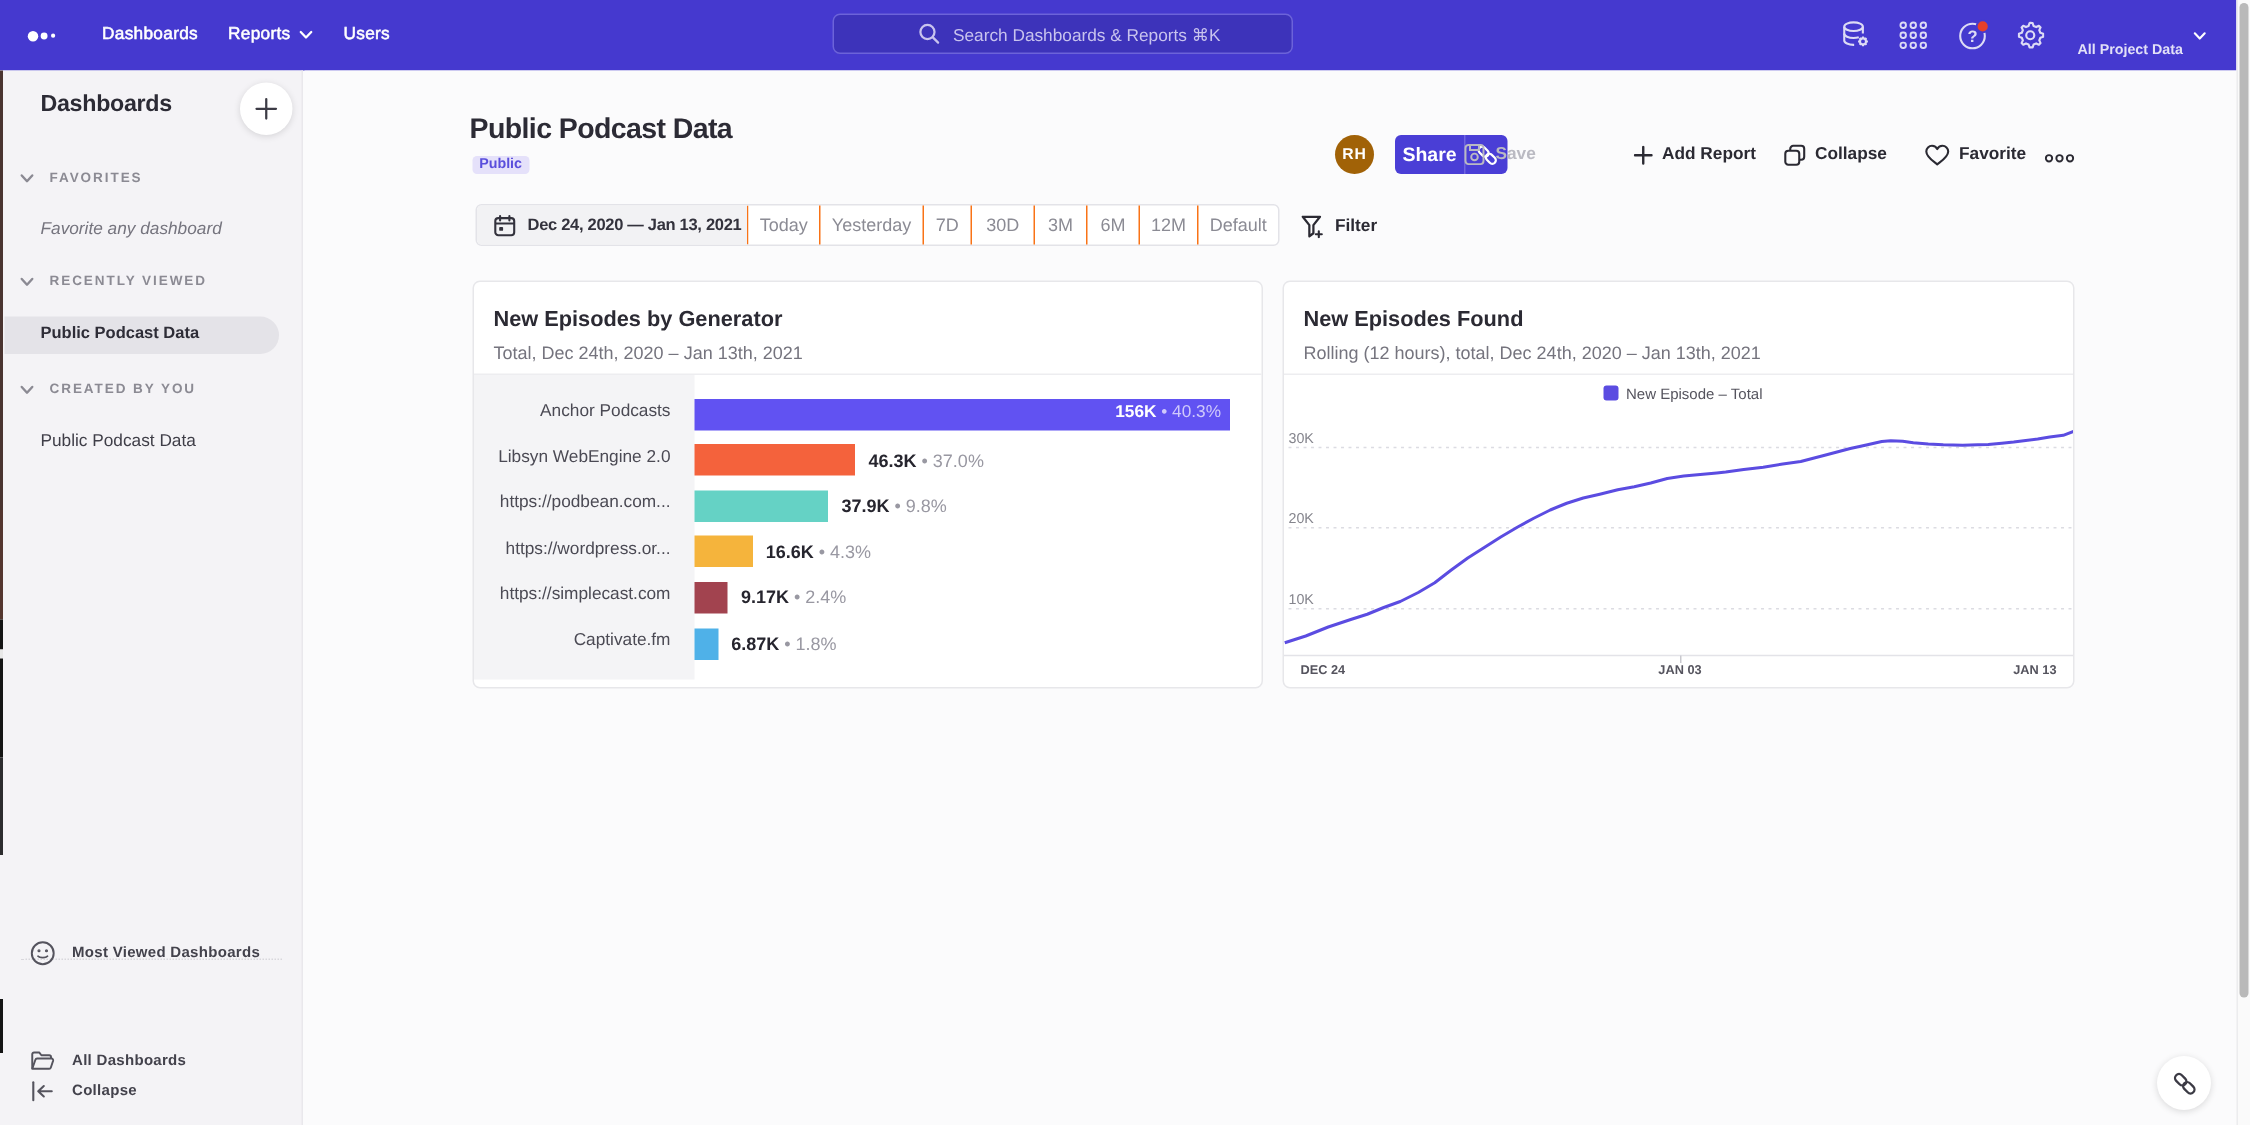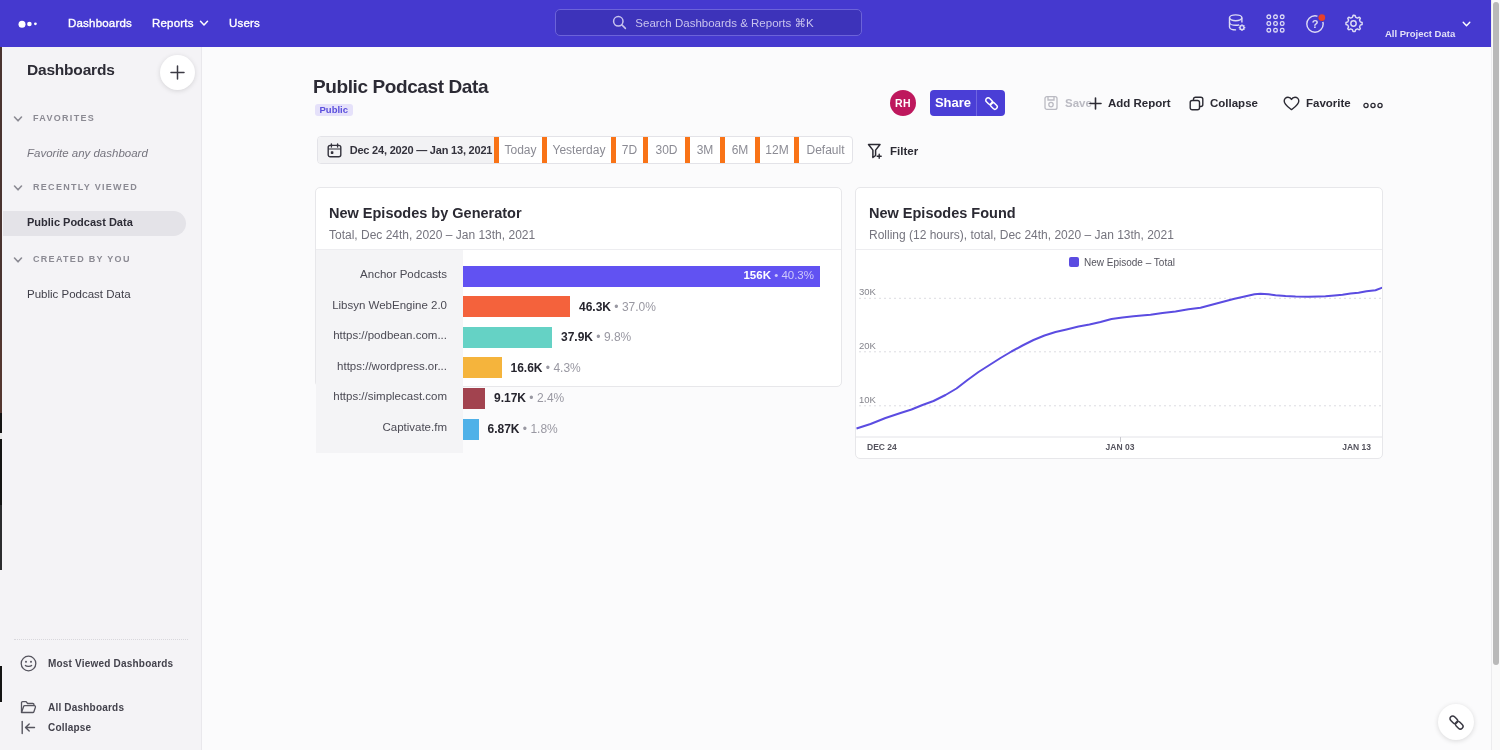--- a/index.html
+++ b/index.html
@@ -17,21 +17,21 @@
 #selpill { position:absolute; left:3px; top:164px; width:183px; height:25px; background:#e4e3e8; border-radius:0 13px 13px 0; }
 .footitem { position:absolute; left:20px; display:flex; align-items:center; gap:11px; color:#43424c; font-size:10px; font-weight:bold; letter-spacing:.2px; }
 
 #main { position:absolute; left:203px; top:47px; width:1288px; height:703px; background:#fbfbfc; }
 h1.title { position:absolute; left:110px; top:29px; font-size:19px; color:#2c2b35; letter-spacing:-0.4px; }
 #chip { position:absolute; left:112px; top:57px; height:12px; line-height:12px; padding:0 4.5px; background:#e5e1fa; border-radius:3px; color:#5a4edc; font-size:9.5px; font-weight:bold; }
 
 .act { position:absolute; top:47px; height:18px; display:flex; align-items:center; gap:6px; font-size:11.5px; font-weight:bold; color:#2b2a33; white-space:nowrap; }
 
 #daterow { position:absolute; left:114px; top:89px; height:28px; width:536px; background:#fff; border:1px solid #e3e3e8; border-radius:4px; display:flex; }
-.seg { height:26px; line-height:26px; text-align:center; color:#8b8b94; font-size:12px; border-right:5px solid #f97316; white-space:nowrap; overflow:hidden; }
+.seg { height:26px; line-height:26px; text-align:center; color:#8b8b94; font-size:12px; border-right:1px solid #f97316; white-space:nowrap; overflow:hidden; }
 
 .card { position:absolute; top:140px; background:#fff; border:1px solid #e7e7ea; border-radius:5px; }
 .ctitle { position:absolute; left:13px; top:17px; font-size:14.5px; font-weight:bold; color:#2b2a33; letter-spacing:0px; }
 .csub { position:absolute; left:13px; top:40px; font-size:12px; color:#75747e; }
 .cdiv { position:absolute; left:0; top:61px; width:100%; border-top:1px solid #ededf0; }
 
 .rowlab { position:absolute; font-size:11.5px; color:#4b4a54; text-align:right; width:126px; left:5px; white-space:nowrap; }
 .bar { position:absolute; left:147px; height:21px; }
 .val { position:absolute; font-size:12px; font-weight:bold; color:#26252e; white-space:nowrap; }
 .val .pct { color:#9998a2; font-weight:normal; }
@@ -117,21 +117,21 @@
     </svg>
   <div class="sect" style="top:135px;">RECENTLY VIEWED</div>
   <div id="selpill"></div>
   <div class="item" style="top:169px; font-weight:bold; font-size:11px; color:#2e2d37;">Public Podcast Data</div>
   <svg class="chev" style="top:208px;" viewBox="0 0 10 10">
       <path d="M1.5 3 L5 6.8 L8.5 3" fill="none" stroke="#8b8a93" stroke-width="1.6" stroke-linecap="round" stroke-linejoin="round"></path>
     </svg>
   <div class="sect" style="top:207px;">CREATED BY YOU</div>
   <div class="item" style="top:241px;">Public Podcast Data</div>
   <div class="abs" style="left:14px; top:592px; width:174px; border-top:1px dotted #d8d7dc;"></div>
-  <div class="footitem" style="top:608px;">
+  <div class="footitem" style="top:580px;">
     <svg width="17" height="17" viewBox="0 0 17 17" fill="none" stroke="#55545e" stroke-width="1.3">
         <circle cx="8.5" cy="8.5" r="7.3"></circle>
         <circle cx="6" cy="6.8" r="0.4" fill="#55545e"></circle>
         <circle cx="11" cy="6.8" r="0.4" fill="#55545e"></circle>
         <path d="M5.4 10.5 c1 1.2 5.2 1.2 6.2 0" stroke-linecap="round"></path>
       </svg>
     <span>Most Viewed Dashboards</span>
   </div>
   <div class="footitem" style="top:652px;">
     <svg width="17" height="17" viewBox="0 0 17 17" fill="none" stroke="#55545e" stroke-width="1.3">
@@ -146,32 +146,32 @@
         <path d="M14.5 8.5 H6 M9.2 5 L5.5 8.5 L9.2 12" stroke-linecap="round" stroke-linejoin="round"></path>
       </svg>
     <span>Collapse</span>
   </div>
 </div>
 
 <div id="main">
   <h1 class="title">Public Podcast Data</h1>
   <div id="chip">Public</div>
 
-  <div class="abs" style="left:687px; top:43px; width:26px; height:26px; border-radius:50%; background:#be185d; color:#fff; font-size:10.5px; font-weight:bold; display:flex; align-items:center; justify-content:center; letter-spacing:.5px;">RH</div>
+  <div class="abs" style="left:687px; top:43px; width:26px; height:26px; border-radius:50%; background:#a16207; color:#fff; font-size:10.5px; font-weight:bold; display:flex; align-items:center; justify-content:center; letter-spacing:.5px;">RH</div>
   <div class="abs" style="left:727px; top:43px; width:75px; height:26px; background:#4a3ed6; border-radius:4px; display:flex;">
     <div style="width:46px; text-align:center; line-height:26px; color:#fff; font-size:13px; font-weight:bold;">Share</div>
     <div style="width:1px; background:#6f65e0; margin:0;"></div>
     <div style="flex:1; display:flex; align-items:center; justify-content:center;">
       <svg width="15" height="15" viewBox="0 0 24 24" fill="none" stroke="#fff" stroke-width="2.4">
           <rect x="2.2" y="4.45" width="12" height="7.5" rx="3.75" transform="rotate(45 8.2 8.2)"></rect>
           <rect x="9.8" y="12.05" width="12" height="7.5" rx="3.75" transform="rotate(45 15.8 15.8)"></rect>
         </svg>
     </div>
   </div>
-  <div class="act" style="left:840px; color:#babac2;">
+  <div class="act" style="left:772px; color:#babac2;">
     <svg width="16" height="16" viewBox="0 0 16 16" fill="none" stroke="#babac2" stroke-width="1.3">
         <rect x="2" y="1.6" width="12" height="12.8" rx="2"></rect>
         <path d="M5 1.6 v3.4 h6 V1.6"></path>
         <circle cx="8" cy="9.6" r="2.2"></circle>
       </svg>
     <span>Save</span>
   </div>
   <div class="act" style="left:886px;">
     <svg width="13" height="13" viewBox="0 0 13 13">
         <path d="M6.5 1 v11 M1 6.5 h11" stroke="#2b2a33" stroke-width="1.6" stroke-linecap="round"></path>
@@ -217,21 +217,21 @@
     <div class="seg" style="width:53px; border-right:none;">Default</div>
   </div>
   <div class="act" style="left:664px; top:95px;">
     <svg width="17" height="16" viewBox="0 0 17 16" fill="none" stroke="#2b2a33" stroke-width="1.5">
         <path d="M1.5 1.5 h11.5 l-4.4 5.6 v5.4 l-2.7 2 v-7.4 z" stroke-linejoin="round"></path>
         <path d="M12.2 11.2 v4 M10.2 13.2 h4" stroke-width="1.4" stroke-linecap="round"></path>
       </svg>
     <span>Filter</span>
   </div>
 
-  <div class="card" id="card1" style="left:112px; width:527px; height:200px;">
+  <div class="card" id="card1" style="left:112px; width:527px; height:272px;">
 
     <div class="ctitle">New Episodes by Generator</div>
     <div class="csub">Total, Dec 24th, 2020 – Jan 13th, 2021</div>
     <div class="cdiv"></div>
     <div class="abs" style="left:0; top:62px; width:147px; height:203px; background:#f4f4f6;"></div>
   <div class="rowlab" style="top: 80px;">Anchor Podcasts</div>
       <div class="bar" style="top: 77.5px; width: 357px; background: rgb(97, 82, 242);"></div>
       <div class="val" style="top: 81px; left: 498px; font-size: 11.5px; transform: translateX(-100%); color: rgb(255, 255, 255);">156K <span class="pct" style="color:#cfc9fb;">• 40.3%</span></div>
       <div class="rowlab" style="top: 110.6px;">Libsyn WebEngine 2.0</div>
       <div class="bar" style="top: 108.1px; width: 107px; background: rgb(244, 98, 60);"></div>

